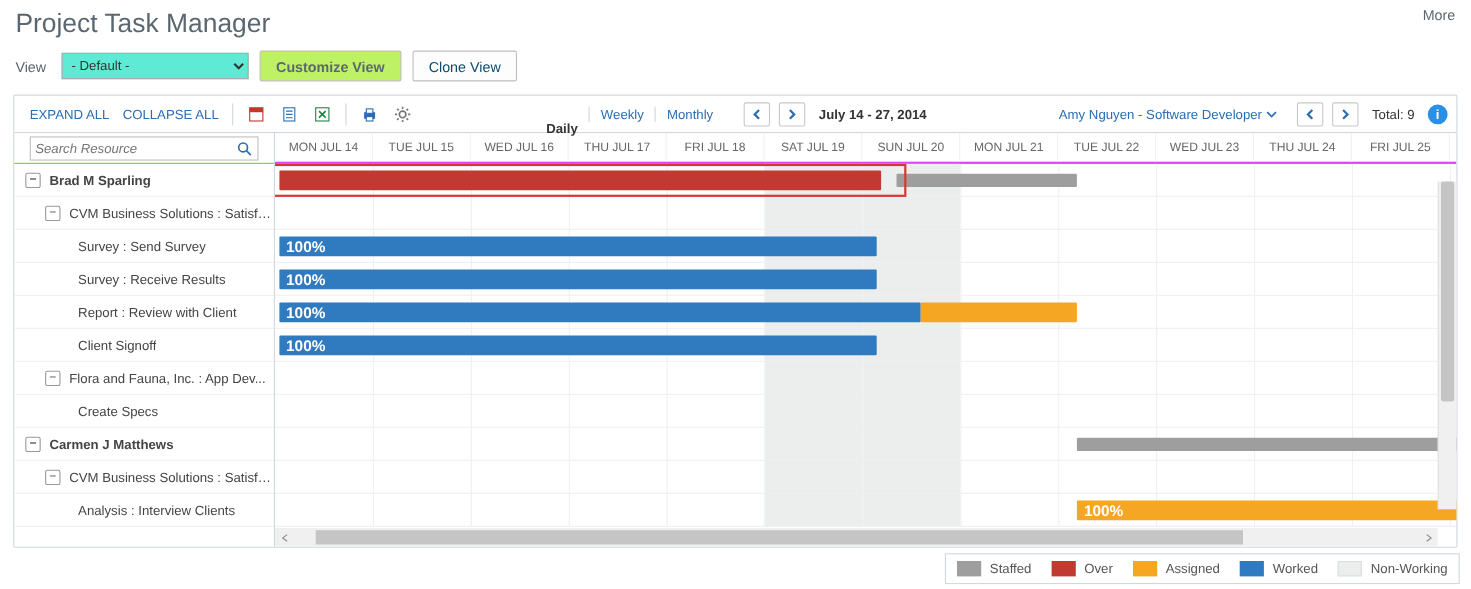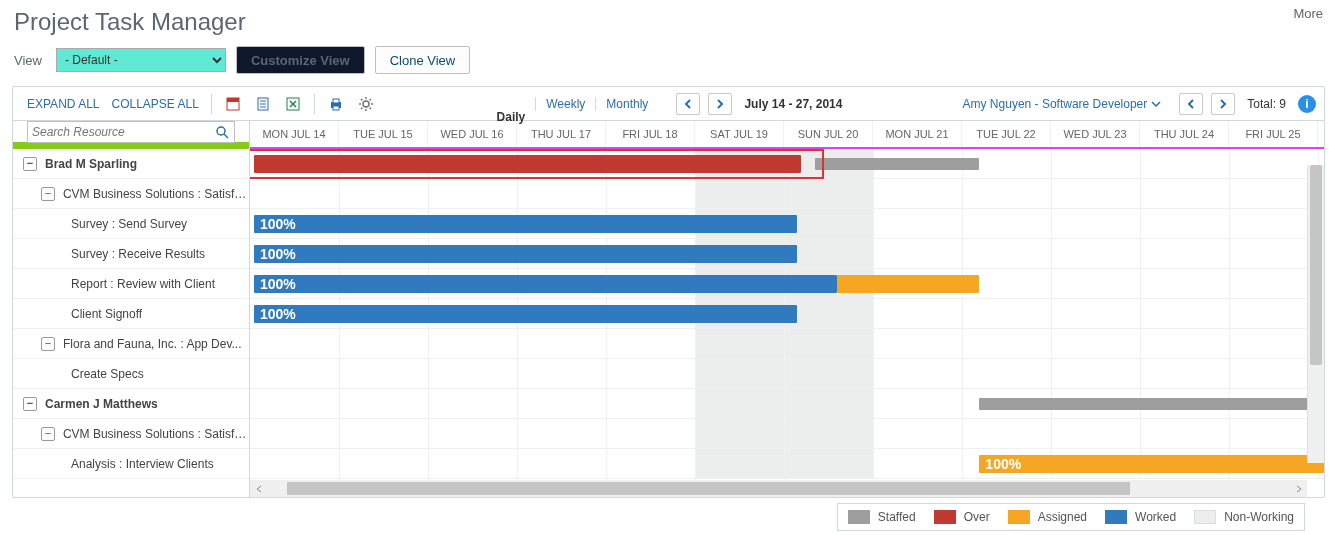--- a/index.html
+++ b/index.html
@@ -4,21 +4,21 @@
 <style>
 * { box-sizing: border-box; margin: 0; padding: 0; }
 body { font-family: Arial, Helvetica, sans-serif; font-size: 12px; color: #555; background: #fff; width: 1337px; height: 535px; position: relative; overflow: hidden; }
 
 
 .page-title { font-size: 24px; font-weight: normal; color: #5b6770; padding: 8px 14px 4px; }
 .more-link { position: absolute; top: 6px; right: 14px; color: #5b6770; font-size: 13px; cursor: pointer; }
 .view-row { padding: 6px 14px 12px; display: flex; align-items: center; gap: 10px; }
 .view-label { color: #5b6770; font-size: 13px; margin-right: 4px; }
 .view-select { height: 24px; width: 170px; border: 1px solid #aaa; font-size: 12px; padding: 0 4px; color: #333; background:#5eead4;}
-.btn { height: 28px; padding: 0 14px; border: 1px solid #bfbfbf; background: #0f172a; color: #5b6770; font-size: 13px; border-radius: 2px; cursor: pointer; }
+.btn { height: 28px; padding: 0 14px; border: 1px solid #bfbfbf; background: #bef264; color: #5b6770; font-size: 13px; border-radius: 2px; cursor: pointer; }
 .btn.primary-outline { font-weight: bold; }
 .btn.disabled { color: #0c4a6e; background: #fdfdfd; cursor: default; }
 
 
 .main-border { margin: 0 12px; border: 1px solid #d0d7de; border-radius: 2px; }
 .toolbar { display: flex; align-items: center; height: 34px; border-bottom: 1px solid #d0d7de; padding: 0 8px; font-size: 12px; color: #2a6db2; position: relative; }
 .tool-link { color: #2a6db2; cursor: pointer; padding: 0 6px; font-size: 12px; }
 .tool-sep { width: 1px; height: 20px; background: #d0d7de; margin: 0 6px; }
 .tool-icon { width: 18px; height: 18px; display: inline-flex; align-items: center; justify-content: center; margin: 0 6px; cursor: pointer; }
 .toolbar .center { position: absolute; left: 50%; transform: translateX(-50%); display: flex; align-items: center; }
@@ -29,21 +29,21 @@
 .nav-btn svg path{ stroke:#2a6db2;}
 .date-range { font-weight: bold; color:#333; padding: 0 8px; }
 .toolbar .right-group { margin-left:auto; display:flex; align-items:center;text-align:right; }
 .user-drop { color:#2a6db2; cursor:pointer; padding:0 6px; display:flex; align-items:center; gap:4px;}
 .total { color:#333; padding: 0 8px; }
 .info-icon{ width:18px;height:18px; border-radius:50%; background:#2a8fe6; color:#fff; display:inline-flex; align-items:center; justify-content:center; font-weight:bold; font-size:12px; margin-left:4px;}
 
 
 .grid { display:flex; height: 376px; position:relative; }
 .left-pane { width: 237px; flex: 0 0 237px; border-right:1px solid #d0d7de; display:flex; flex-direction:column;}
-.search-row{ height:28px; border-bottom:7px solid #84cc16; padding:3px 14px; display:flex; align-items:center;}
+.search-row{ height:28px; border-bottom:1px solid #84cc16; padding:3px 14px; display:flex; align-items:center;}
 .search-box{ flex:1; height:22px; border:1px solid #bfbfbf; display:flex; align-items:center; padding:0 4px;}
 .search-box input{ border:none; outline:none; flex:1; font-size:12px; font-style:italic; color:#999;}
 .search-box .mag{ width:16px;height:16px; display:flex; align-items:center; justify-content:center; cursor:pointer;}
 .tree { flex:1; overflow:hidden; }
 .tree-row { height:30px; display:flex; align-items:center; border-bottom:1px solid #eef0f2; padding-left:10px; font-size:12px; color:#444;}
 .tree-row.level0 { font-weight:bold; padding-left:10px;}
 .tree-row.level1 { padding-left:28px;}
 .tree-row.level2 { padding-left:58px;}
 .expander { width:14px; height:14px; border:1px solid #999; background:#fff; color:#555; display:inline-flex; align-items:center; justify-content:center; font-size:11px; line-height:1; margin-right:8px; cursor:pointer; border-radius:2px;}
 .row-label{ white-space:nowrap; overflow:hidden; text-overflow:ellipsis; }
@@ -62,21 +62,21 @@
 .bar.over{ background:#c13a32; height:18px;}
 .red-box{ position:absolute; border:2px solid #d33; z-index:5; pointer-events:none;}
 .v-scroll{ position:absolute; right:0; top:44px; bottom:34px; width:17px; background:#f0f0f0; border-left:1px solid #e0e0e0;}
 .v-scroll .thumb{ position:absolute; left:2px; right:2px; top:0; height:200px; background:#c5c5c5; border-radius:2px;}
 .h-scroll{ position:absolute; left:0; right:17px; bottom:0; height:17px; background:#f0f0f0; display:flex; align-items:center;}
 .h-scroll .arrow{ width:17px; height:17px; display:flex; align-items:center; justify-content:center; cursor:pointer;}
 .h-scroll .track{ flex:1; height:13px; background:#f0f0f0; position:relative;}
 .h-scroll .thumb{ position:absolute; left:20px; right:160px; top:0; bottom:0; background:#c5c5c5;}
 
 
-.legend{ position:absolute; bottom:4px; right:32px; border:1px solid #d0d7de; padding:6px 10px; display:flex; align-items:center; gap:8px; background:#fff;}
+.legend{ position:absolute; bottom:4px; right:10px; border:1px solid #d0d7de; padding:6px 10px; display:flex; align-items:center; gap:8px; background:#fff;}
 .swatch{ width:22px; height:14px; display:inline-block;}
 .lg-label{ font-size:12px; color:#555; margin-right:10px;}
 </style>
 </head>
 <body>
 
 <div class="more-link">More</div>
 <h1 class="page-title">Project Task Manager</h1>
 
 <div class="view-row">

